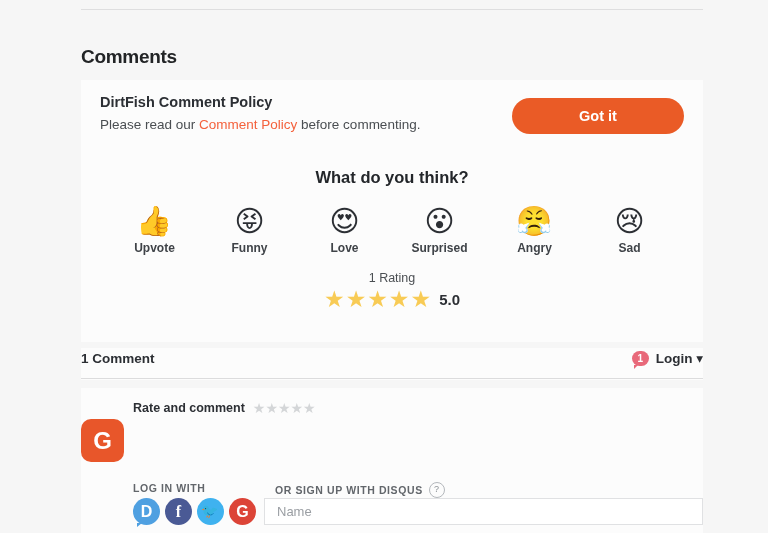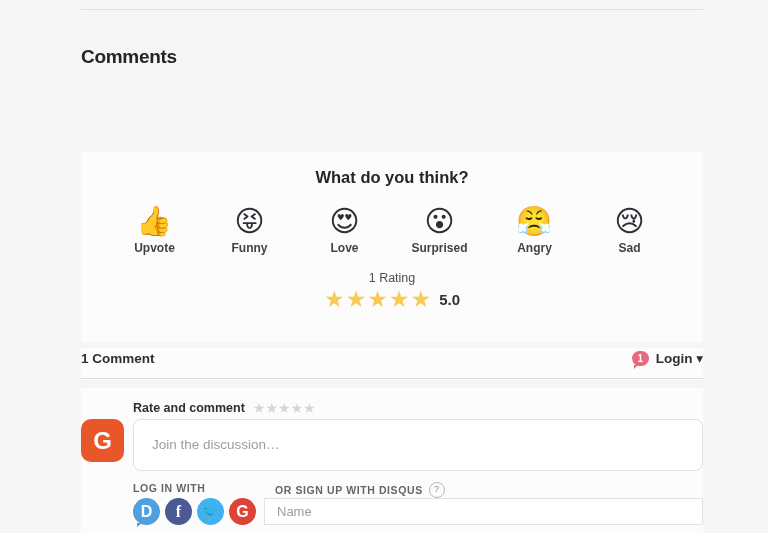--- a/index.html
+++ b/index.html
@@ -381,20 +381,27 @@
 </style>
 </head>
 <body>
 
 <div class="page">
 
   <div class="top-rule"></div>
 
   <div class="comments-heading">Comments</div>
 
+  <div class="policy-card">
+    <div class="policy-title">DirtFish Comment Policy</div>
+    <div class="policy-text">
+      <span>Please read our </span><a class="policy-link">Comment Policy</a><span> before commenting.</span>
+    </div>
+    <button class="gotit-btn">Got it</button>
+  </div>
 
   <div class="reactions-block">
     <div class="react-q">What do you think?</div>
 
     <div class="react-row">
       <div class="react-item">
         <span class="react-emoji">👍</span>
         <span class="react-label">Upvote</span>
       </div>
       <div class="react-item">
@@ -439,21 +446,20 @@
 
   <div class="composer">
 
     <div class="rate-line">
       <span class="rate-label">Rate and comment</span>
       <span class="rate-stars">★★★★★</span>
     </div>
 
     <div class="avatar">G</div>
 
-    <textarea class="discussion-box" placeholder="Join the discussion…" style=""></textarea>
 
     <div class="login-with-label">LOG IN WITH</div>
 
     <div class="signup-label">
       <span>OR SIGN UP WITH DISQUS</span>
       <span class="help-icon">?</span>
     </div>
 
     <div class="social-row">
       <div class="social s-disqus">D</div>

